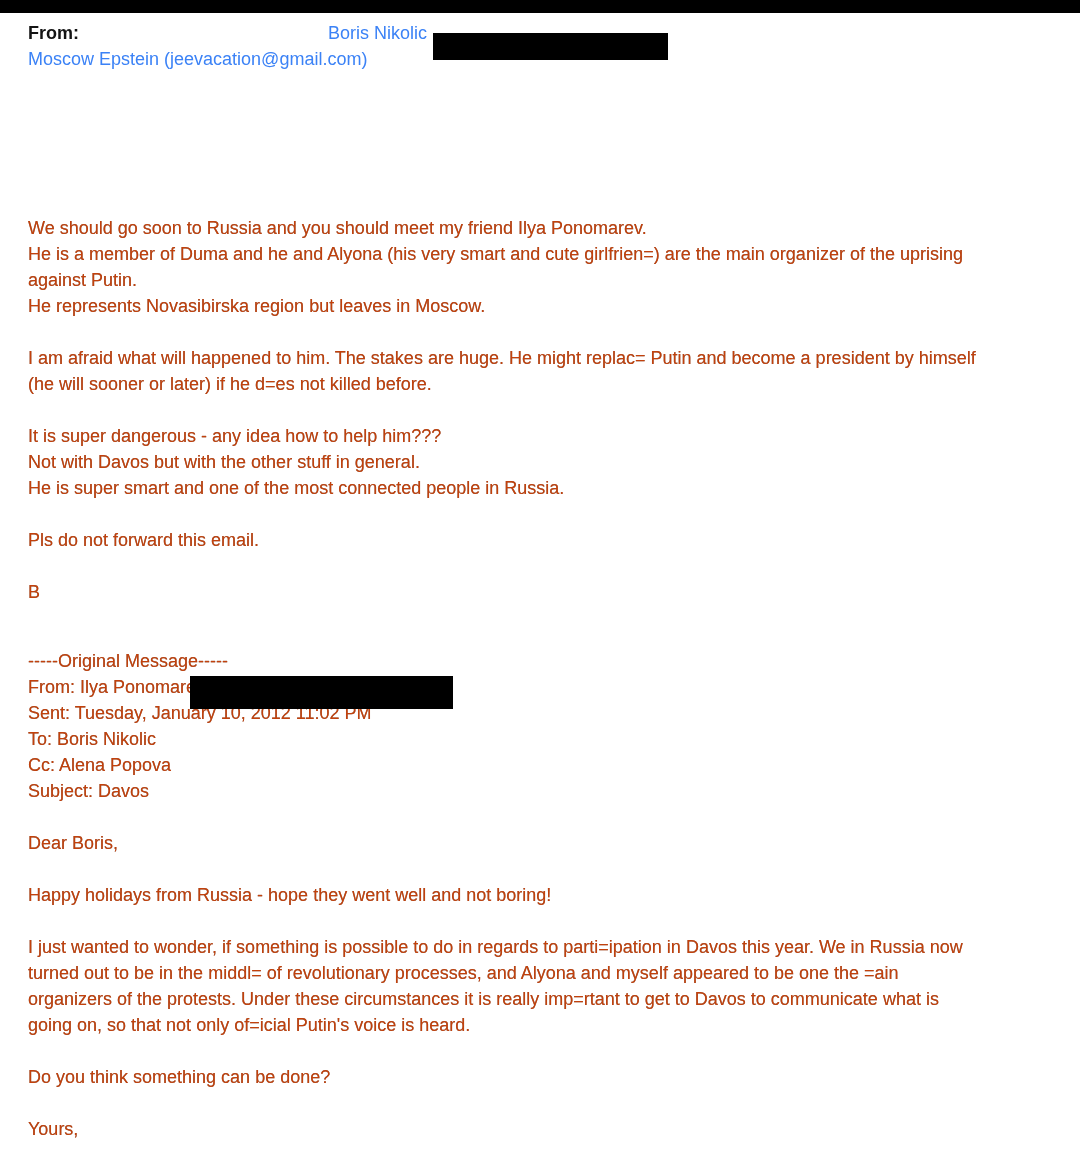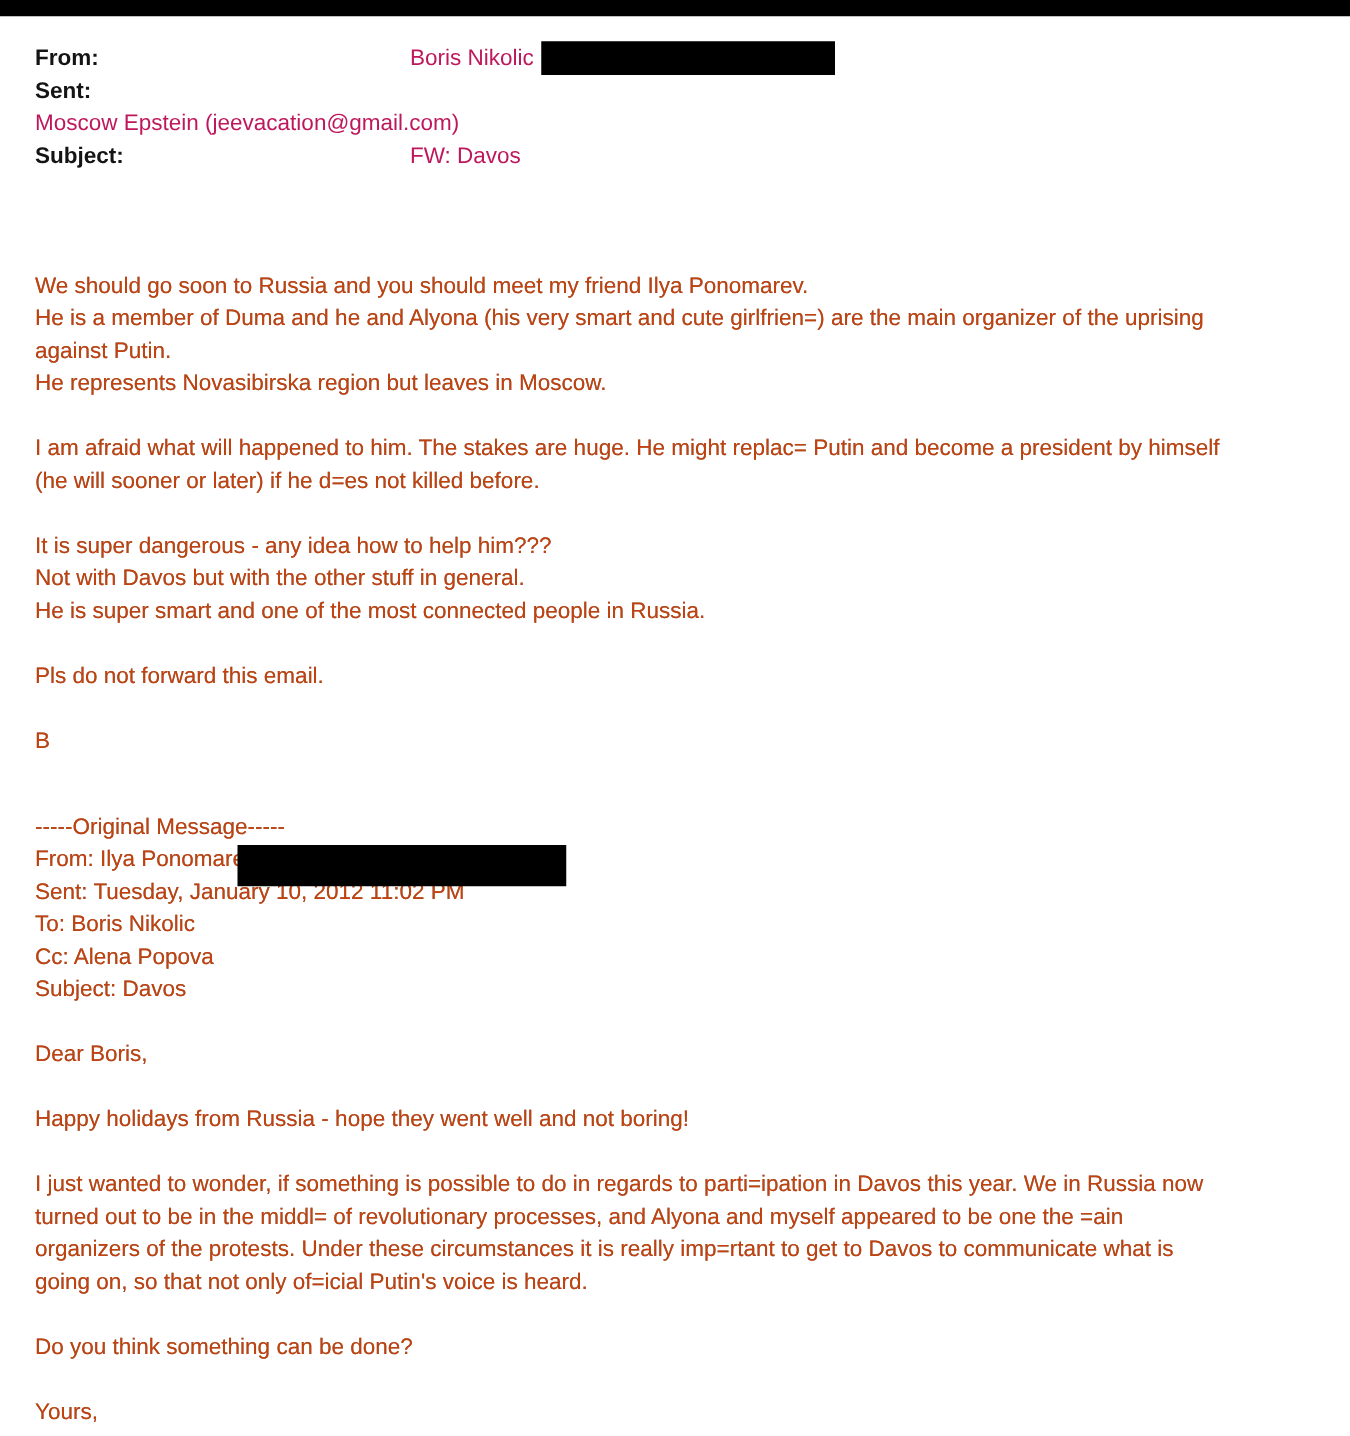--- a/index.html
+++ b/index.html
@@ -13,36 +13,36 @@
     overflow: hidden;
   }
   .scan-bar-top {
     position: absolute;
     top: 0; left: 0;
     width: 1080px; height: 13px;
     background: #000;
   }
   .email-header {
     position: absolute;
-    top: 33px; left: 28px;
+    top: 20px; left: 28px;
     width: 1030px;
   }
   .hdr-row {
     display: flex;
     line-height: 26px;
     font-size: 18px;
   }
   .hdr-label {
     width: 300px;
     font-weight: bold;
     color: #141414;
     flex: 0 0 300px;
   }
   .hdr-value {
-    color: #be185d;
+    color: #3b82f6;
   }
   .body-block {
     position: absolute;
     left: 28px;
     width: 1036px;
     font-size: 18px;
     line-height: 26px;
     white-space: pre-wrap;
     color: #c2410c;
     text-shadow: 0 0 0.5px rgba(40,40,40,0.55);
@@ -66,28 +66,23 @@
 <body>
 
 <div class="scan-bar-top"></div>
 
 <div class="email-header">
   <div class="hdr-row">
     <span class="hdr-label">From:</span>
     <span class="hdr-value">Boris Nikolic</span>
   </div>
   <div class="hdr-row">
-    <span class="hdr-label">Sent:</span>
   </div>
   <div class="hdr-row">
     <span class="hdr-value">Moscow Epstein (jeevacation@gmail.com)</span>
-  </div>
-  <div class="hdr-row">
-    <span class="hdr-label">Subject:</span>
-    <span class="hdr-value">FW: Davos</span>
   </div>
 </div>
 
 <div class="redaction-bar redaction-1"></div>
 
 <div class="body-block block-1">We should go soon to Russia and you should meet my friend Ilya Ponomarev.
 He is a member of Duma and he and Alyona (his very smart and cute girlfrien=) are the main organizer of the uprising
 against Putin.
 He represents Novasibirska region but leaves in Moscow.
 

